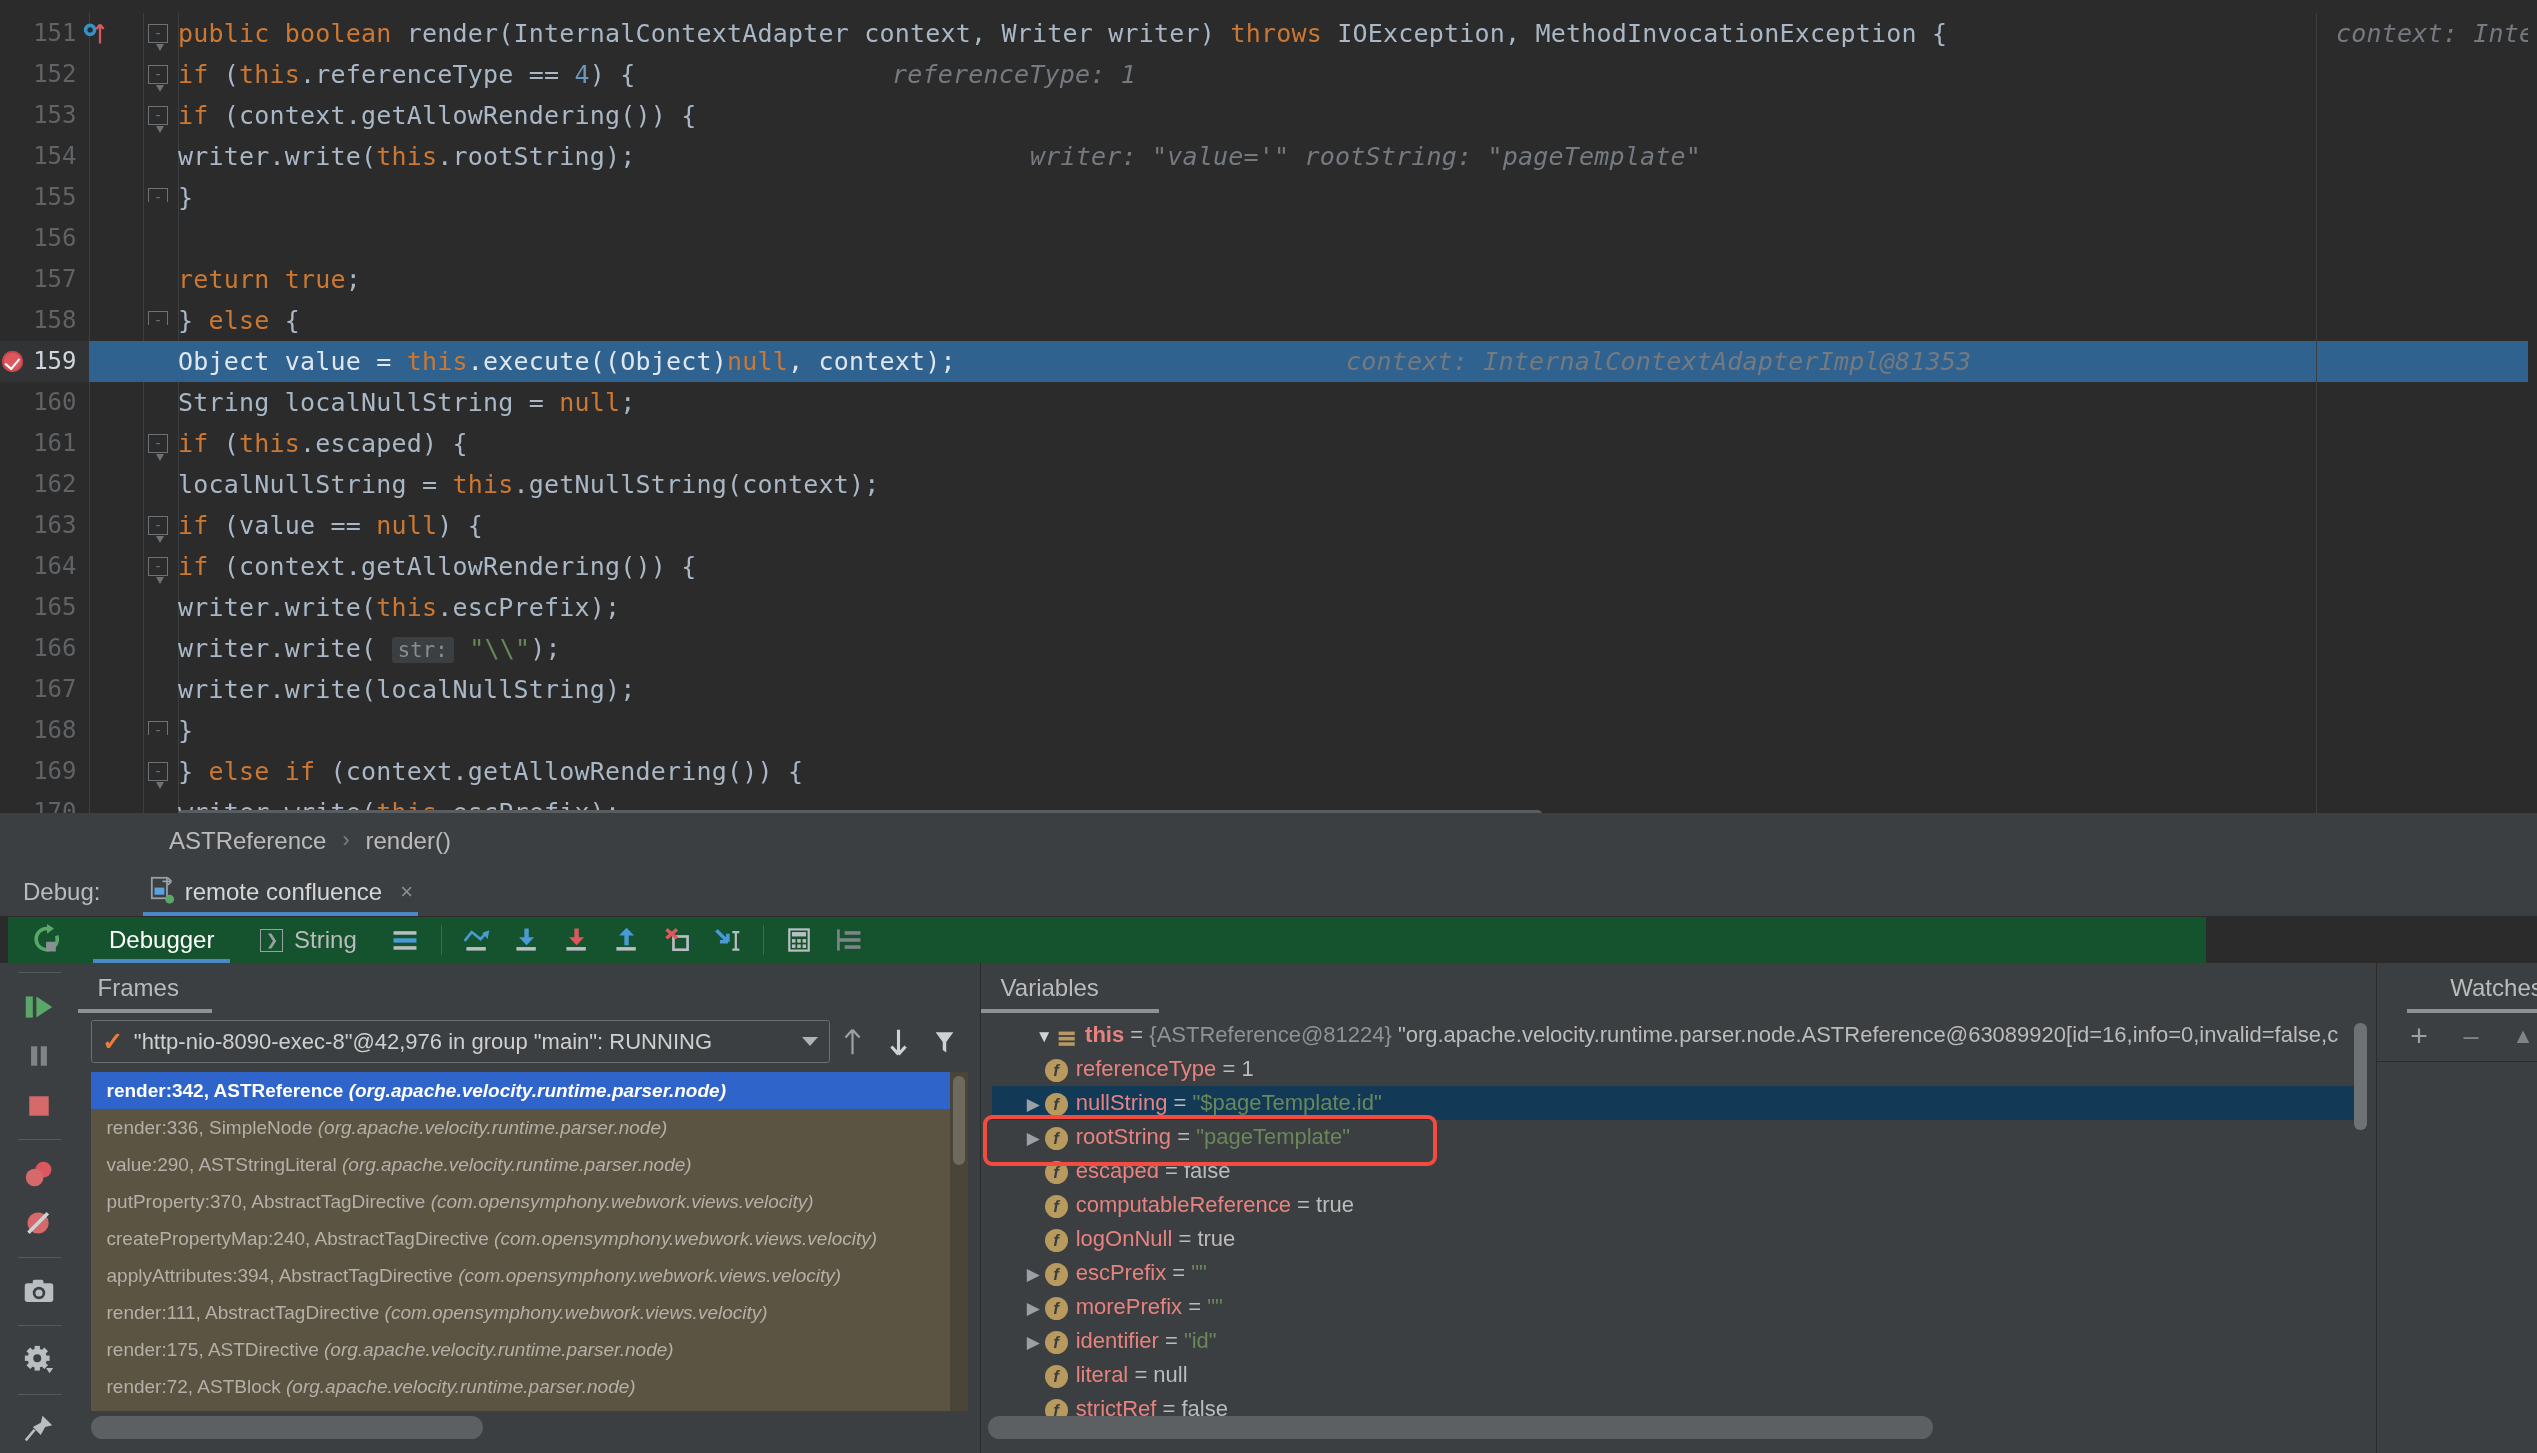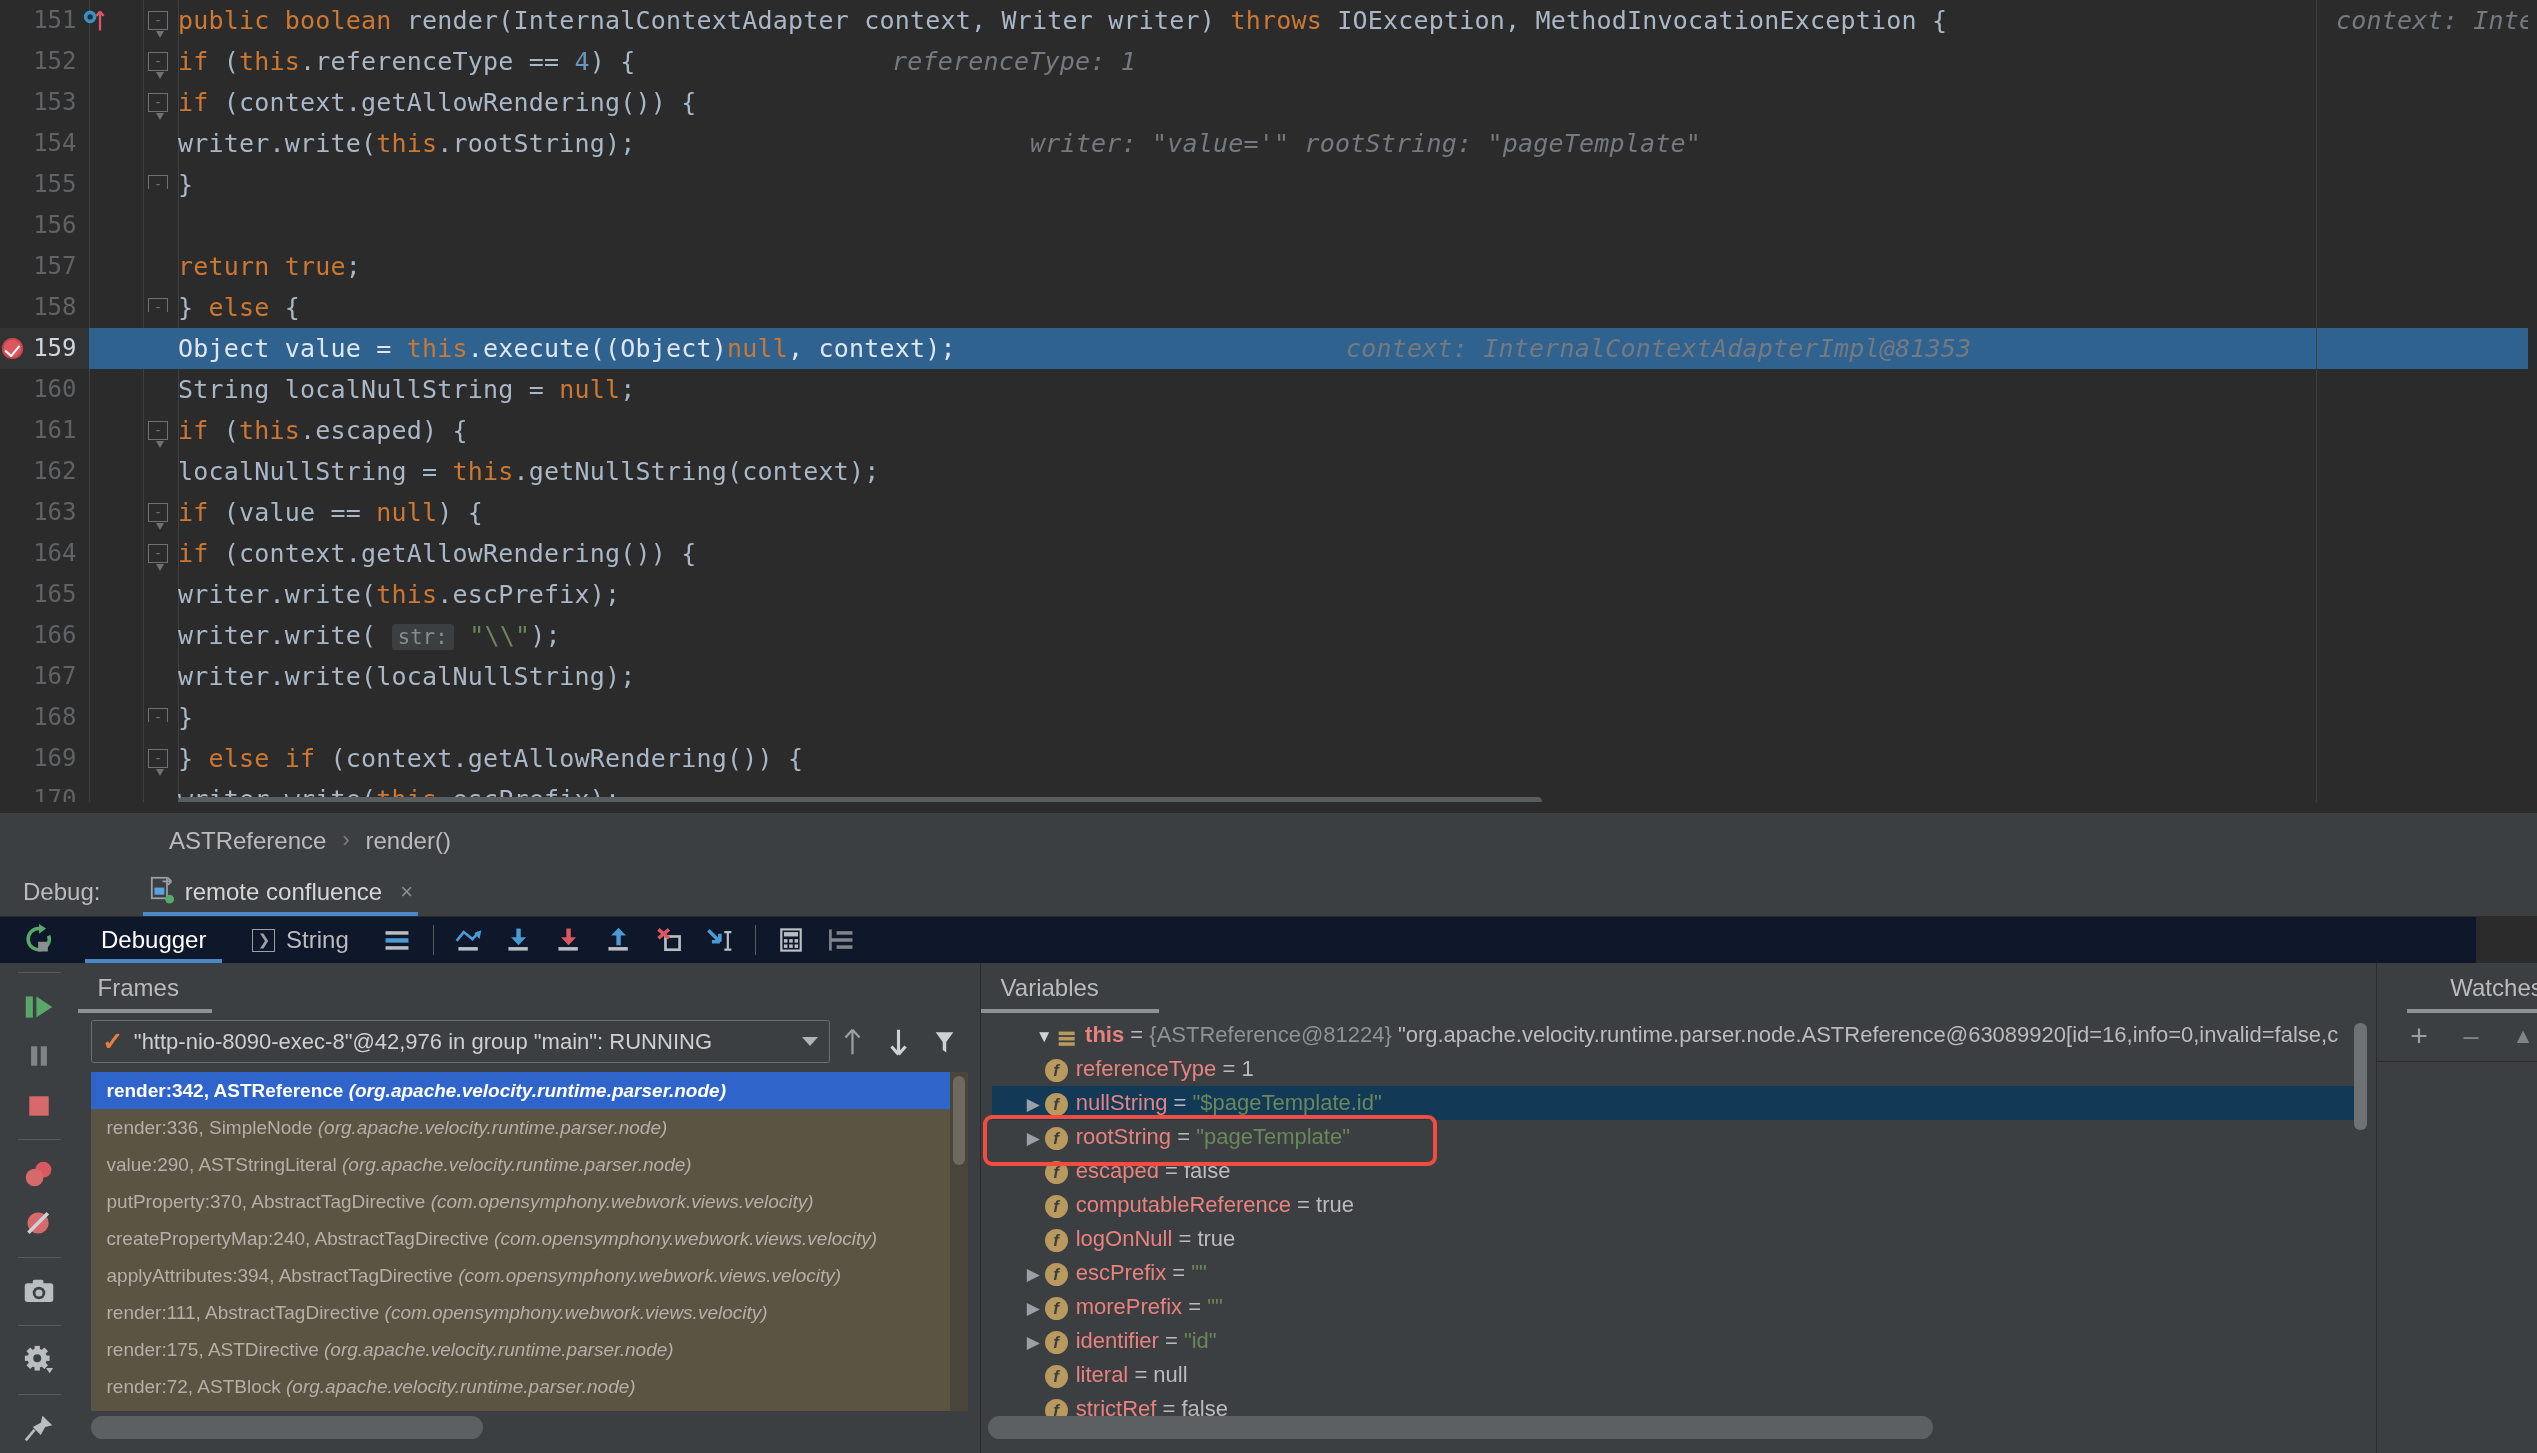--- a/index.html
+++ b/index.html
@@ -5,21 +5,21 @@
   html,body{margin:0;padding:0;background:#2b2b2b;}
   body{
     width:2538px;height:1453px;overflow:hidden;
     font-family:"Liberation Sans",sans-serif;
     color:#a9b7c6;
     -webkit-font-smoothing:antialiased;
   }
   #app{position:relative;width:2538px;height:1453px;}
 
   
-  .editor{position:absolute;left:0;top:0;width:2528px;height:802px;background:#2b2b2b;overflow:hidden;}
+  .editor{position:absolute;left:0;top:13px;width:2528px;height:802px;background:#2b2b2b;overflow:hidden;}
   .code-rows{position:absolute;left:0;top:0;width:2538px;}
   .row{position:relative;height:41px;line-height:41px;white-space:nowrap;}
   .row.hl{background:#30628f;}
   .row.hl .tok,.row.hl .gnum{color:#dfe6ee;text-align:right;}
   .gutter{position:absolute;left:0;top:0;width:89px;height:100%;text-align:right;
           padding-right:12.5px;box-sizing:border-box;color:#606366;
           font-family:"DejaVu Sans Mono",monospace;font-size:24px;}
   .row.hl .gutter{background:#313335;color:#cfd6de;}
   .foldcol{position:absolute;left:143px;top:0;width:36px;height:100%;}
   .codetext{position:absolute;left:178px;top:0;height:100%;
@@ -63,21 +63,21 @@
   
   .dbg-header{position:absolute;left:0;top:868px;width:2538px;height:48px;background:#3c3f41;
               display:flex;align-items:center;padding-left:23px;box-sizing:border-box;}
   .dbg-header .lbl{font-size:24px;color:#bbbbbb;margin-right:43px;}
   .dbg-tab{display:flex;align-items:center;height:48px;position:relative;padding:0 5.3px;}
   .dbg-tab .underline{position:absolute;left:0;bottom:0;height:4.5px;width:100%;background:#4a88c7;}
   .dbg-tab .ttl{font-size:24px;color:#d6d6d6;margin-left:9px;}
   .dbg-tab .close{margin-left:18px;color:#8a8f93;font-size:22px;}
 
   
-  .dbg-toolbar{position:absolute;left:0;top:917px;width:2476px;height:46px;background:#0f172a;
+  .dbg-toolbar{position:absolute;left:8px;top:917px;width:2198px;height:46px;background:#14532d;
                display:flex;align-items:center;}
   .tb-tab{position:relative;height:46px;display:flex;align-items:center;padding:0 23px;font-size:24px;color:#bbbbbb;}
   .tb-tab.active{color:#ffffff;}
   .tb-tab.active .ul{position:absolute;left:7.1px;bottom:0;height:4.5px;width:calc(100% - 14.3px);background:#4a88c7;}
   .tb-tab .sqico{width:23px;height:23px;border:1.8px solid #9aa0a6;box-sizing:border-box;margin-right:10.7px;
                  display:flex;align-items:center;justify-content:center;font-size:15px;color:#9aa0a6;}
   .tb-icon{width:50px;height:46px;display:flex;align-items:center;justify-content:center;}
   .tb-sep{width:0.9px;height:30px;background:#585b5d;margin:0 10.7px;}
 
   

